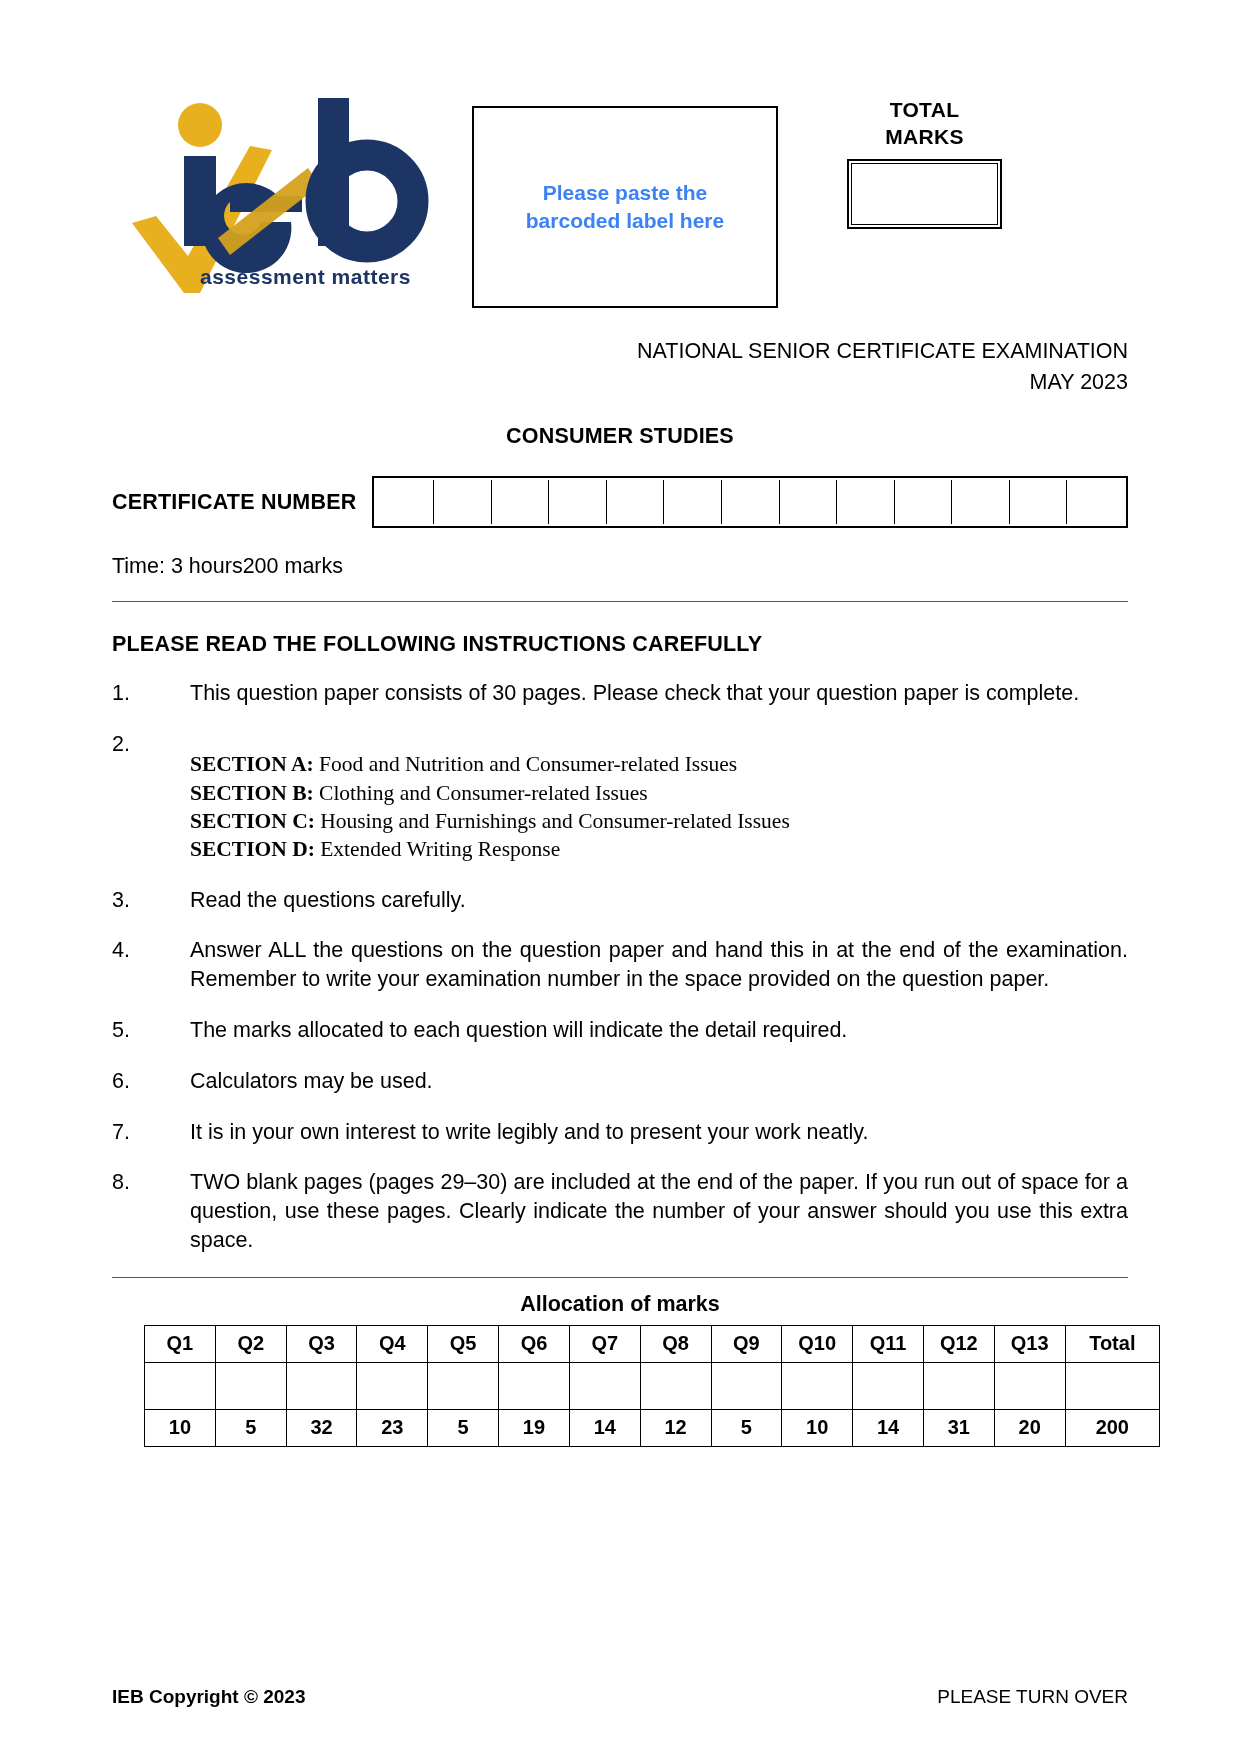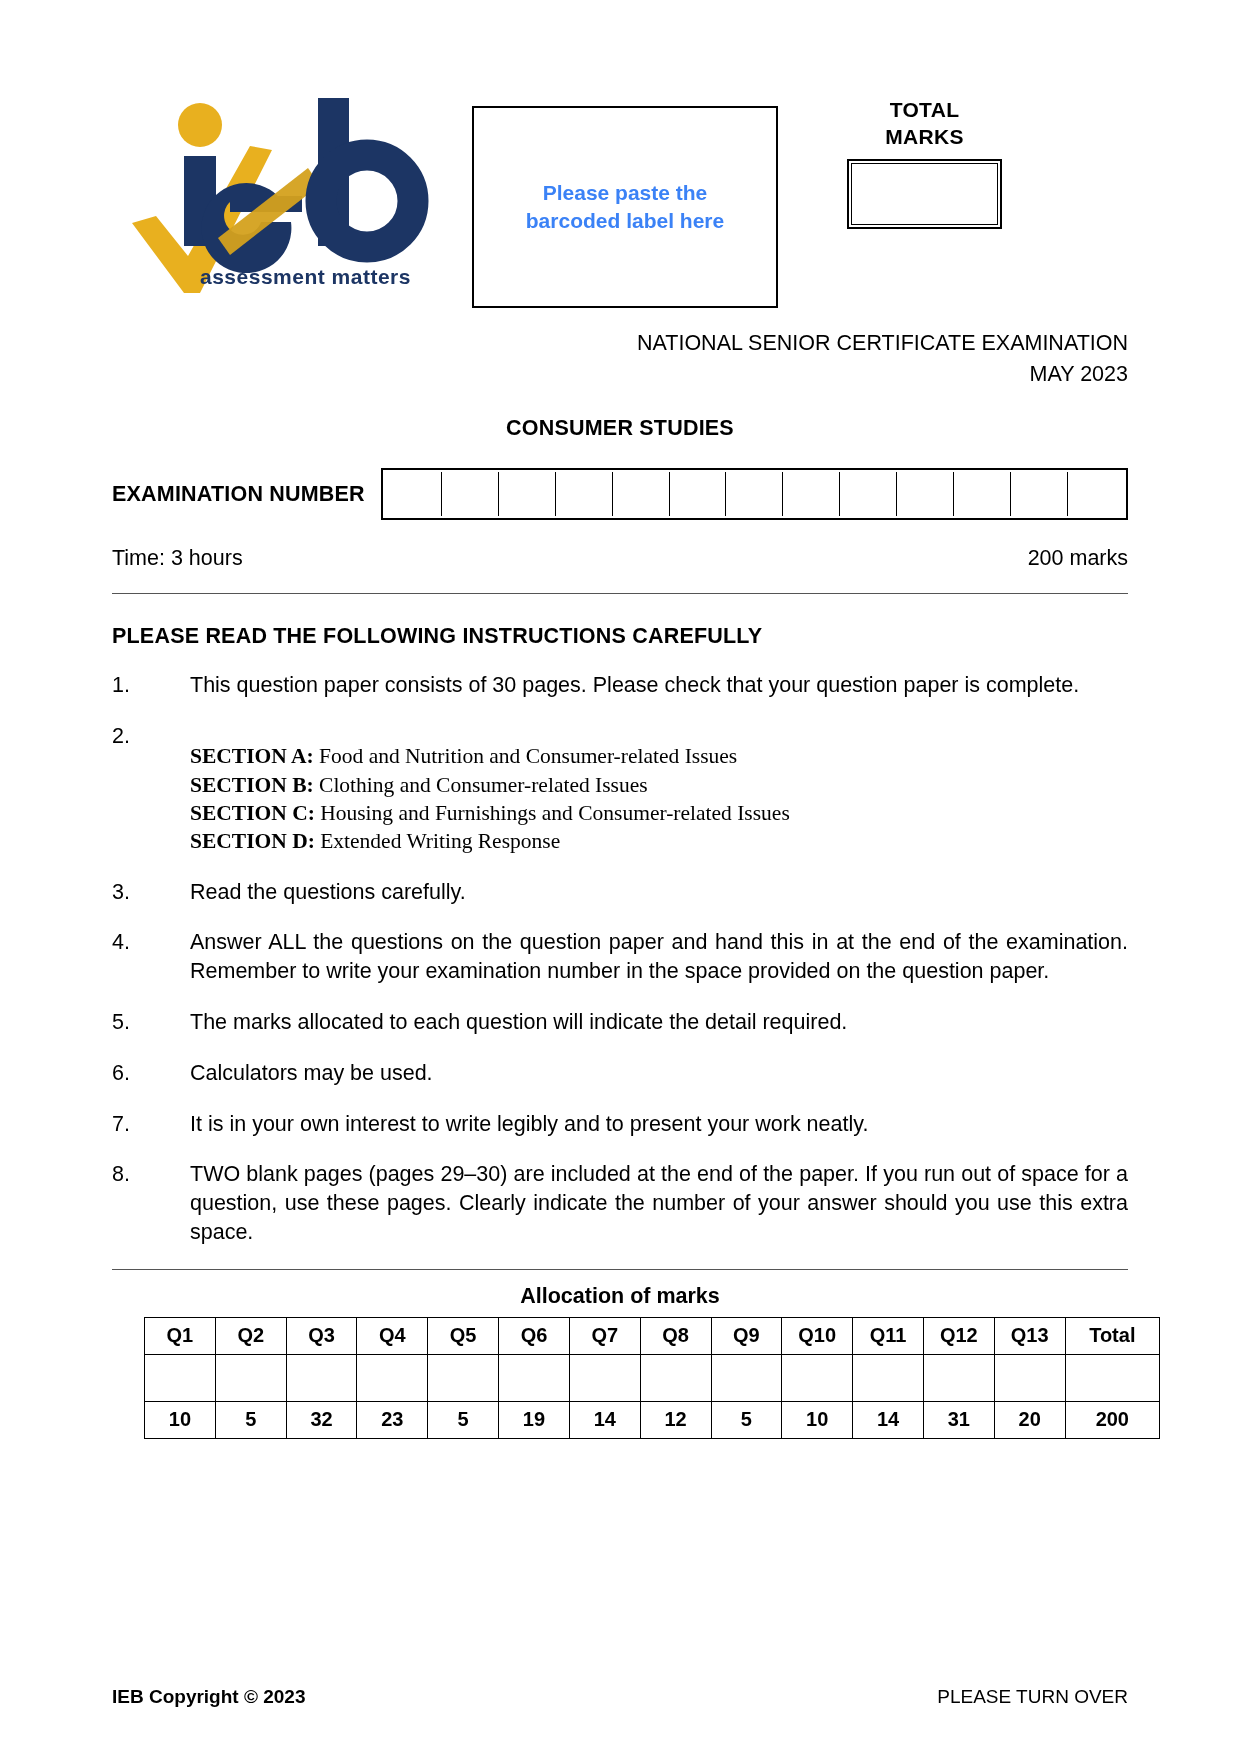--- a/index.html
+++ b/index.html
@@ -88,21 +88,21 @@
     height: 100%;
     border: 1px solid #000;
     box-sizing: border-box;
   }
 
   
   .exam-title {
     text-align: right;
     font-size: 21.5px;
     line-height: 1.45;
-    margin-top: 0;
+    margin-top: 8px;
   }
   .subject-title {
     text-align: center;
     font-size: 21.5px;
     font-weight: bold;
     margin-top: 26px;
     letter-spacing: 0.2px;
   }
 
   
@@ -129,24 +129,23 @@
   .exam-cell {
     flex: 1 1 0;
     border-right: 1px solid #000;
     box-sizing: border-box;
   }
   .exam-cell:last-child { border-right: none; }
 
   
   .time-marks {
     display: flex;
-    justify-content: space-between;
+    justify-content: flex-start;
     font-size: 21.5px;
     margin-top: 26px;
-    gap: 12px;
   }
 
   .hr-rule {
     border: none;
     border-top: 1.5px solid #555;
     margin: 22px 0 0 0;
   }
 
   
   .instructions-heading {
@@ -275,21 +274,21 @@
   </div>
 
   <div class="exam-title">
     <div>NATIONAL SENIOR CERTIFICATE EXAMINATION</div>
     <div>MAY 2023</div>
   </div>
 
   <div class="subject-title">CONSUMER STUDIES</div>
 
   <div class="exam-number-row">
-    <div class="exam-number-label">EXAMINATION NUMBER</div>
+    <div class="exam-number-label">CERTIFICATE NUMBER</div>
     <div class="exam-number-grid" id="exam-number-grid">
         <div class="exam-cell"></div>
         <div class="exam-cell"></div>
         <div class="exam-cell"></div>
         <div class="exam-cell"></div>
         <div class="exam-cell"></div>
         <div class="exam-cell"></div>
         <div class="exam-cell"></div>
         <div class="exam-cell"></div>
         <div class="exam-cell"></div>

